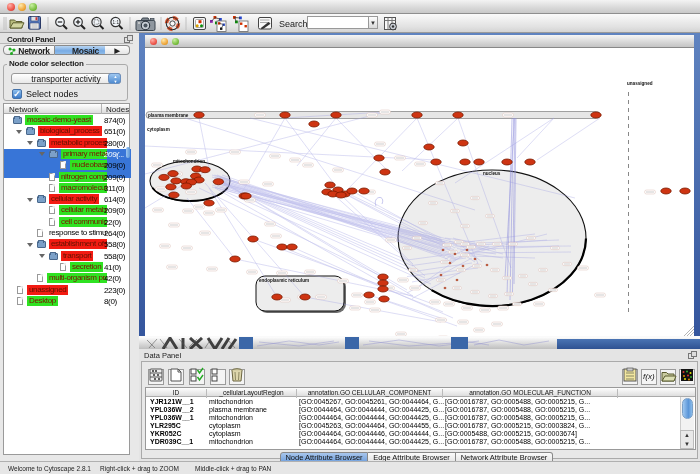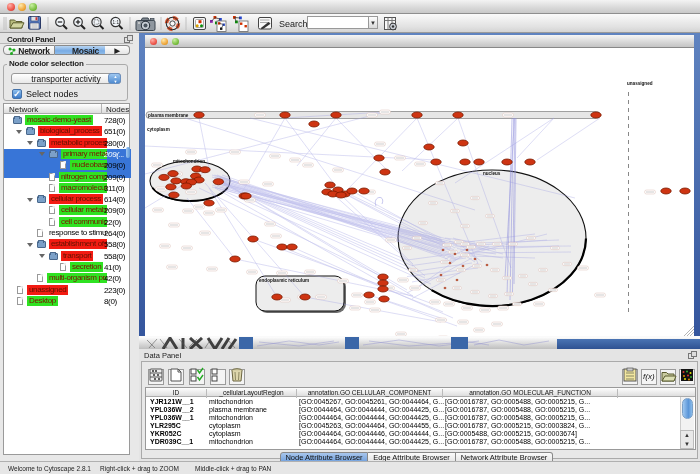--- a/index.html
+++ b/index.html
@@ -282,21 +282,21 @@
 <div id="tree" class="abs">
   <div id="treehead">
       <span class="c1">Network</span>
       <span class="c2">Nodes</span>
       <div class="dv"></div>
     </div>
   <div id="treerows">
       <div class="trow" style="top:11px">
         <div class="fold" style="left:9px"></div>
         <div class="lbl g" style="left:21px; max-width:82px">mosaic-demo-yeast</div>
-        <div class="num">728(0)</div>
+        <div class="num">874(0)</div>
       </div>
       <div class="trow" style="top:22.3px">
         <div class="exp" style="left:12px"></div>
         <div class="fold" style="left:22px"></div>
         <div class="lbl r" style="left:34px; max-width:69px">biological_process</div>
         <div class="num">651(0)</div>
       </div>
       <div class="trow" style="top:33.6px">
         <div class="exp" style="left:23px"></div>
         <div class="fold" style="left:33px"></div>
@@ -320,21 +320,21 @@
         <div class="num">209(0)</div>
       </div>
       <div class="trow" style="top:78.80000000000001px">
         <div class="file" style="left:45px"></div>
         <div class="lbl g" style="left:55px; max-width:48px">macromolecule</div>
         <div class="num">311(0)</div>
       </div>
       <div class="trow" style="top:90.10000000000001px">
         <div class="exp" style="left:23px"></div>
         <div class="fold" style="left:33px"></div>
-        <div class="lbl r" style="left:45px; max-width:58px">cellular process</div>
+        <div class="lbl r" style="left:45px; max-width:58px">cellular activity</div>
         <div class="num">614(0)</div>
       </div>
       <div class="trow" style="top:101.4px">
         <div class="file" style="left:45px"></div>
         <div class="lbl g" style="left:55px; max-width:48px">cellular metabo</div>
         <div class="num">209(0)</div>
       </div>
       <div class="trow" style="top:112.7px">
         <div class="file" style="left:45px"></div>
         <div class="lbl g" style="left:55px; max-width:48px">cell communicat</div>

